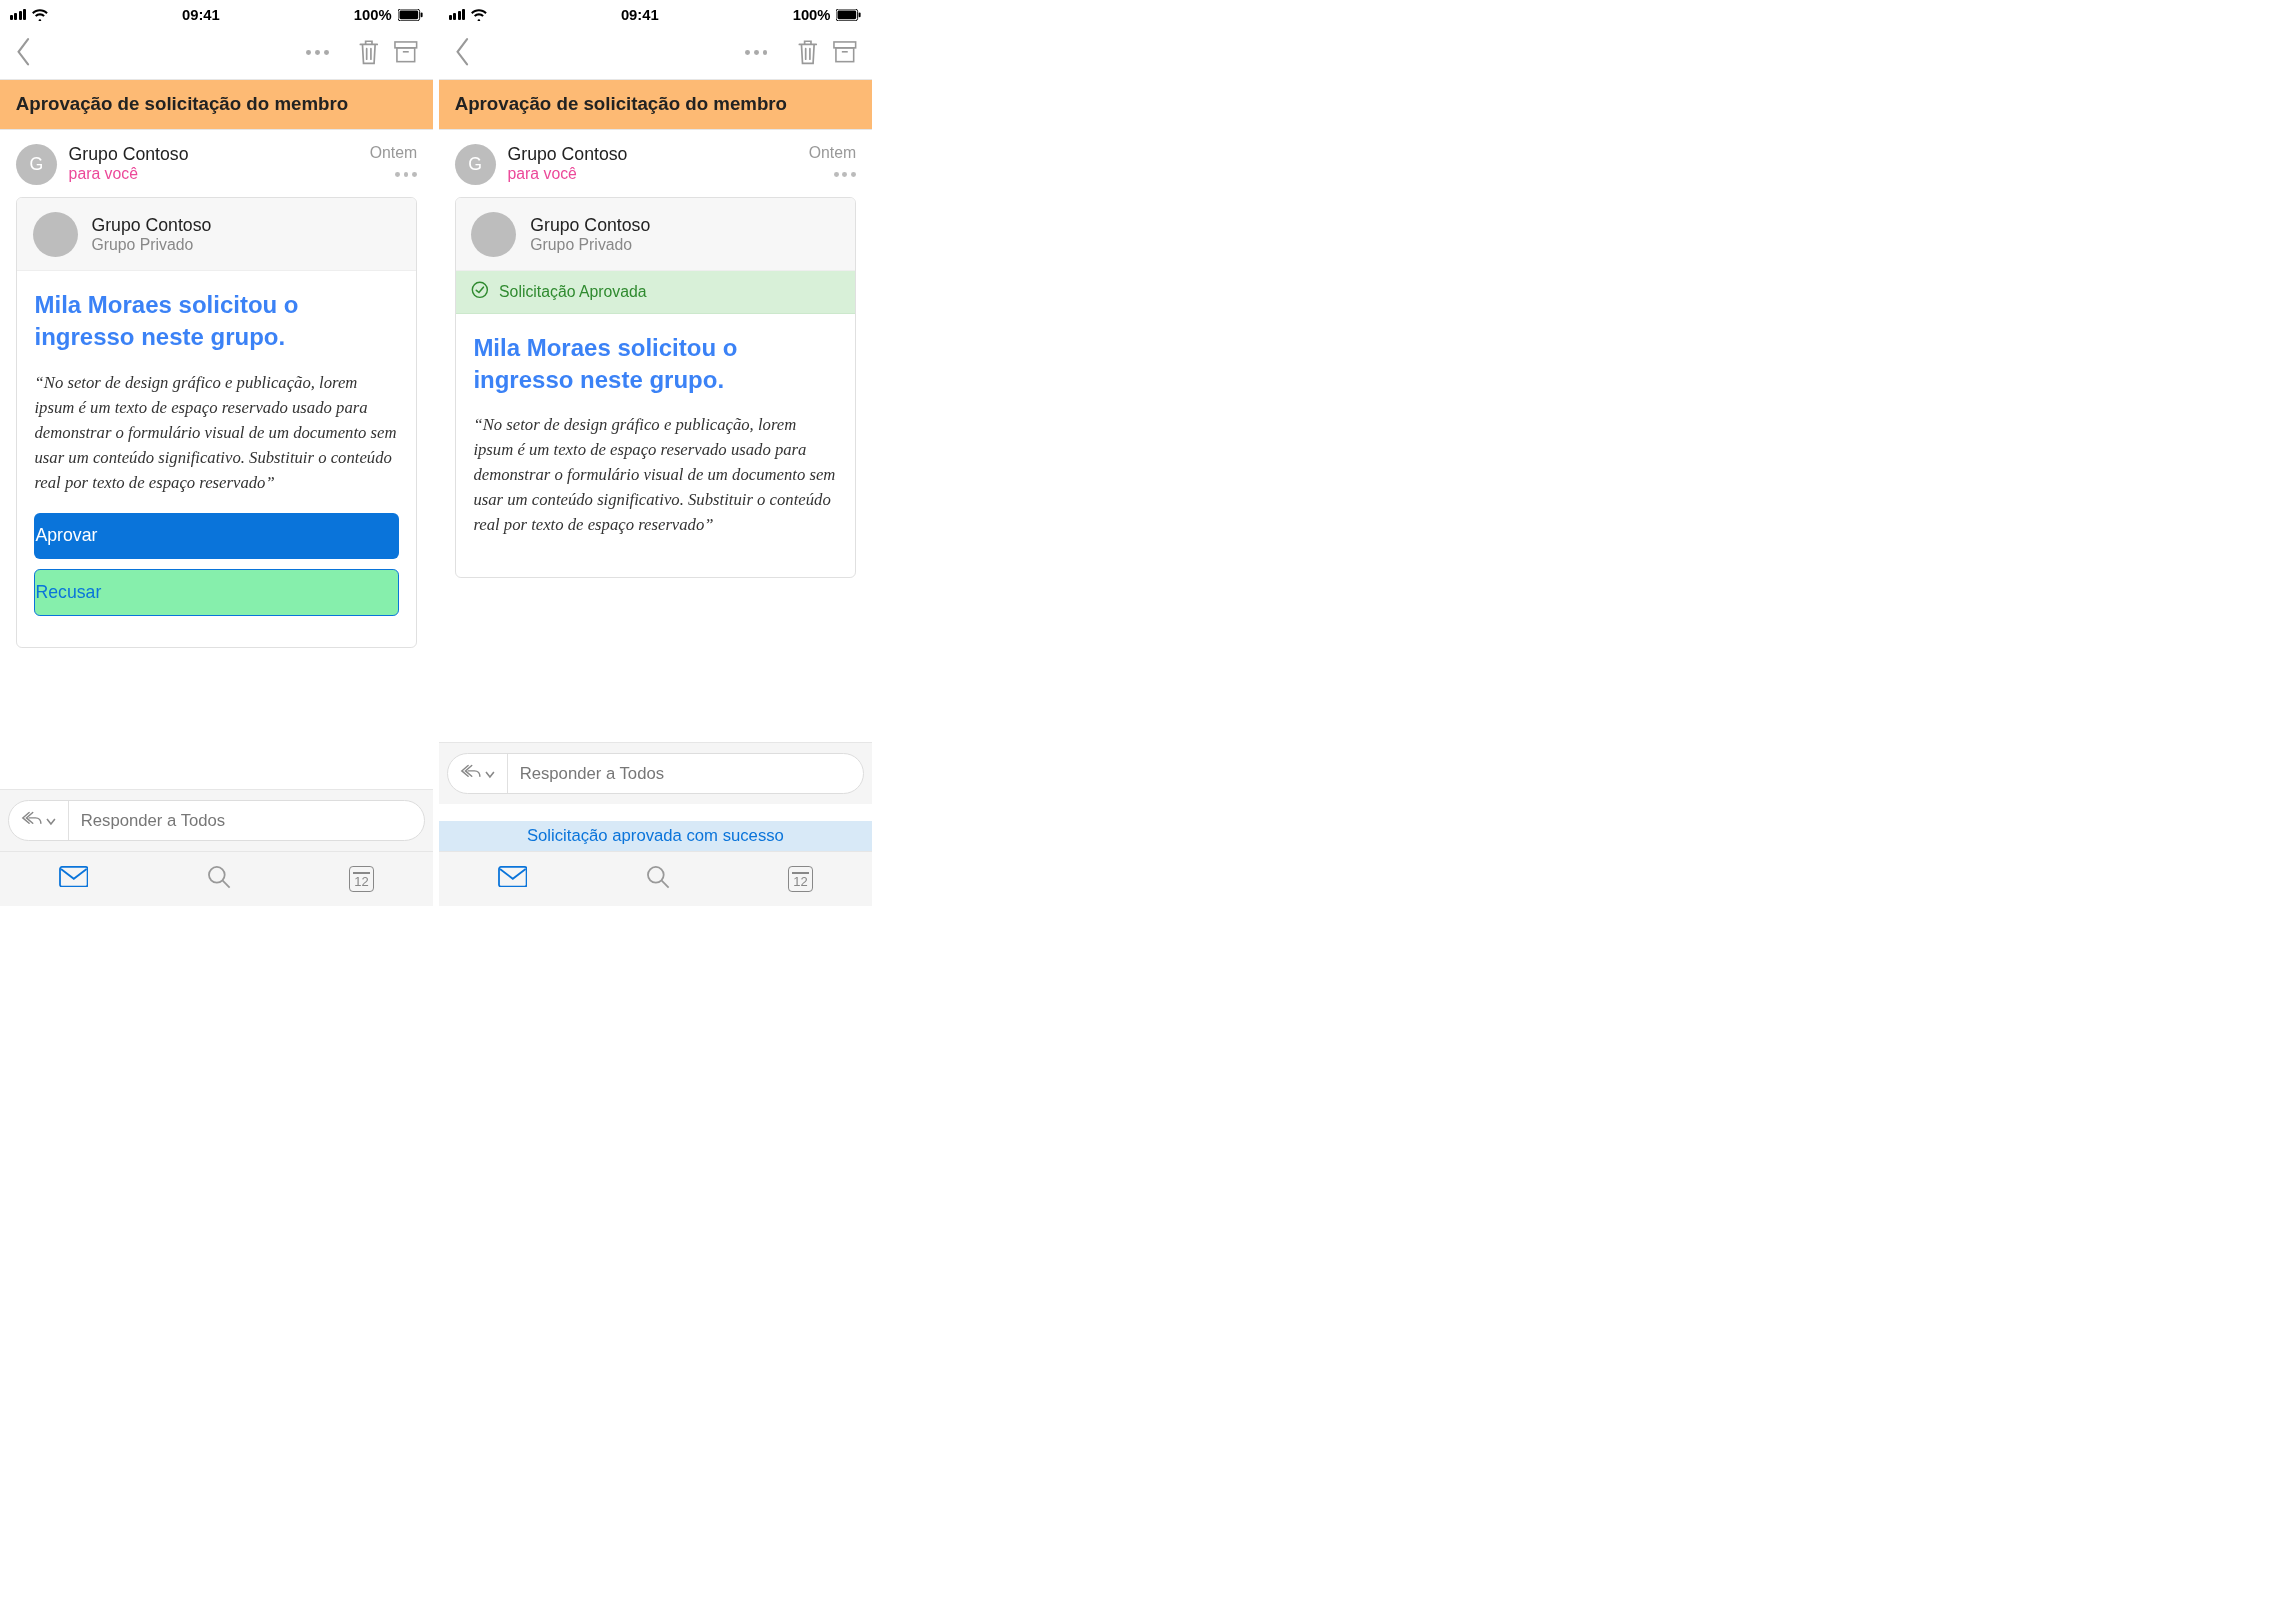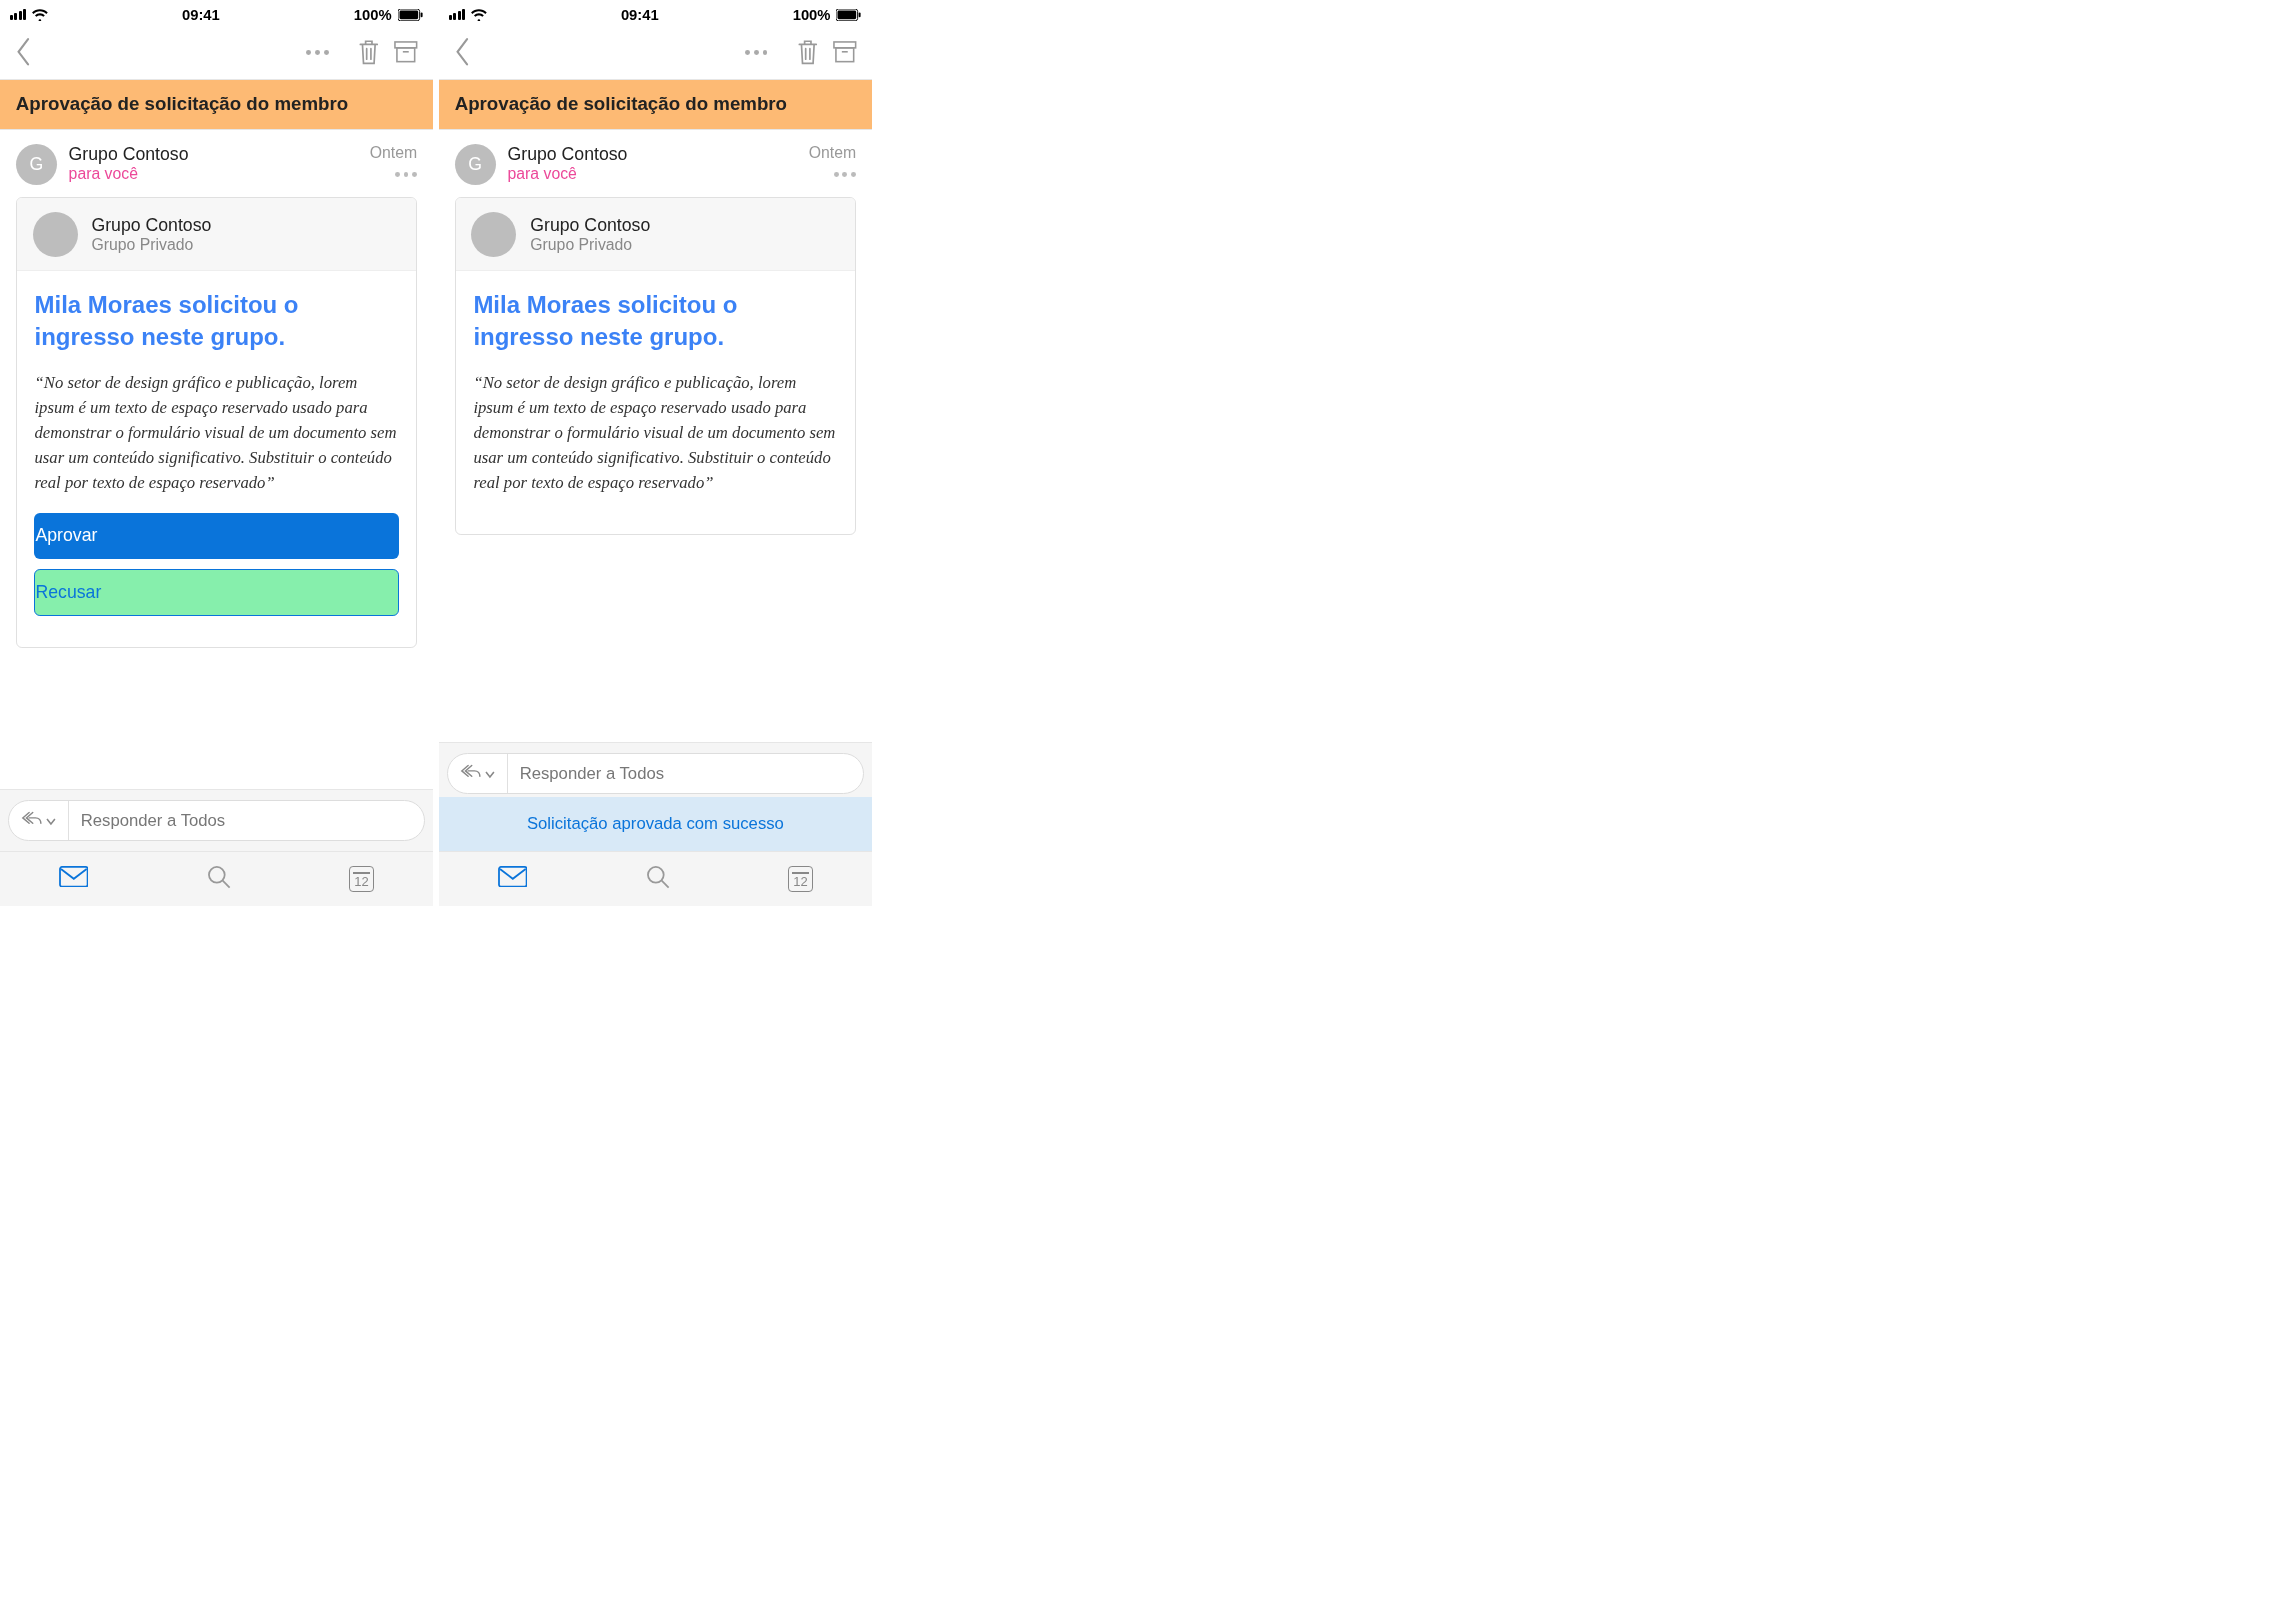--- a/index.html
+++ b/index.html
@@ -145,21 +145,21 @@
     height: 41px; overflow: hidden;
   }
   .reply-ic {
     display: flex; align-items: center; gap: 3.9px; padding: 0 11.8px;
     border-right: 1px solid #e0e0e0; color: #777; height: 100%;
   }
   .reply-text { padding-left: 11.8px; color: #777; font-size: 16.7px; }
 
   .toast {
     background: #d8e9f7; color: #0a74da;
-    text-align: center; padding: 17px 0; font-size: 16.7px;
+    text-align: center; padding: 5px 0; font-size: 16.7px;
   }
 
   
   .tabbar {
     position: absolute; left: 0; right: 0; bottom: 0;
     height: 55px;
     display: flex; align-items: center; justify-content: space-around;
     background: #f5f5f5;
     border-top: 1px solid #e6e6e6;
   }
@@ -386,20 +386,29 @@
   </div>
 
   <div class="card">
     <div class="card-head">
       <div class="card-av"></div>
       <div>
         <div class="card-title">Grupo Contoso</div>
         <div class="card-sub">Grupo Privado</div>
       </div>
     </div>
+    <div class="approve-banner">
+      <span>
+        <svg width="17.7" height="17.7" viewBox="0 0 20 20">
+            <circle cx="10" cy="10" r="8.5" stroke="#2f8a2f" stroke-width="1.6" fill="none"></circle>
+            <path d="M6 10.5 L9 13 L14 7" stroke="#2f8a2f" stroke-width="1.8" fill="none" stroke-linecap="round"></path>
+          </svg>
+      </span>
+      <span>Solicitação Aprovada</span>
+    </div>
     <div class="card-body">
       <div class="req-title">Mila Moraes solicitou o ingresso neste grupo.</div>
       <div class="req-quote">“No setor de design gráfico e publicação, lorem ipsum é um texto de espaço reservado usado para demonstrar o formulário visual de um documento sem usar um conteúdo significativo. Substituir o conteúdo real por texto de espaço reservado”</div>
     </div>
   </div>
 
   <div class="reply-area">
     <div class="reply-pill">
       <span class="reply-ic">
         <span>

